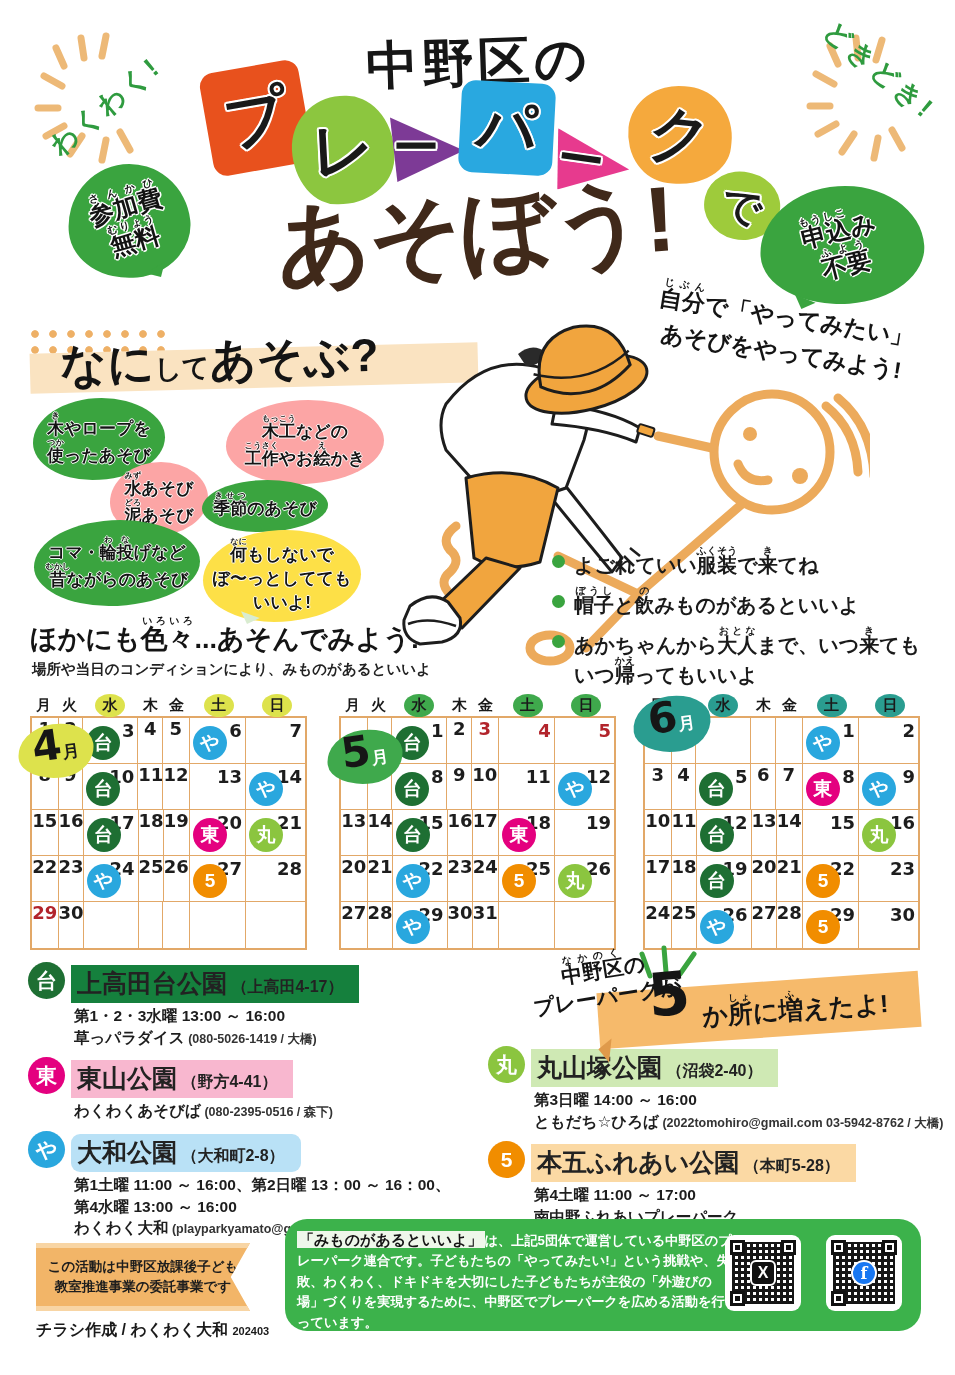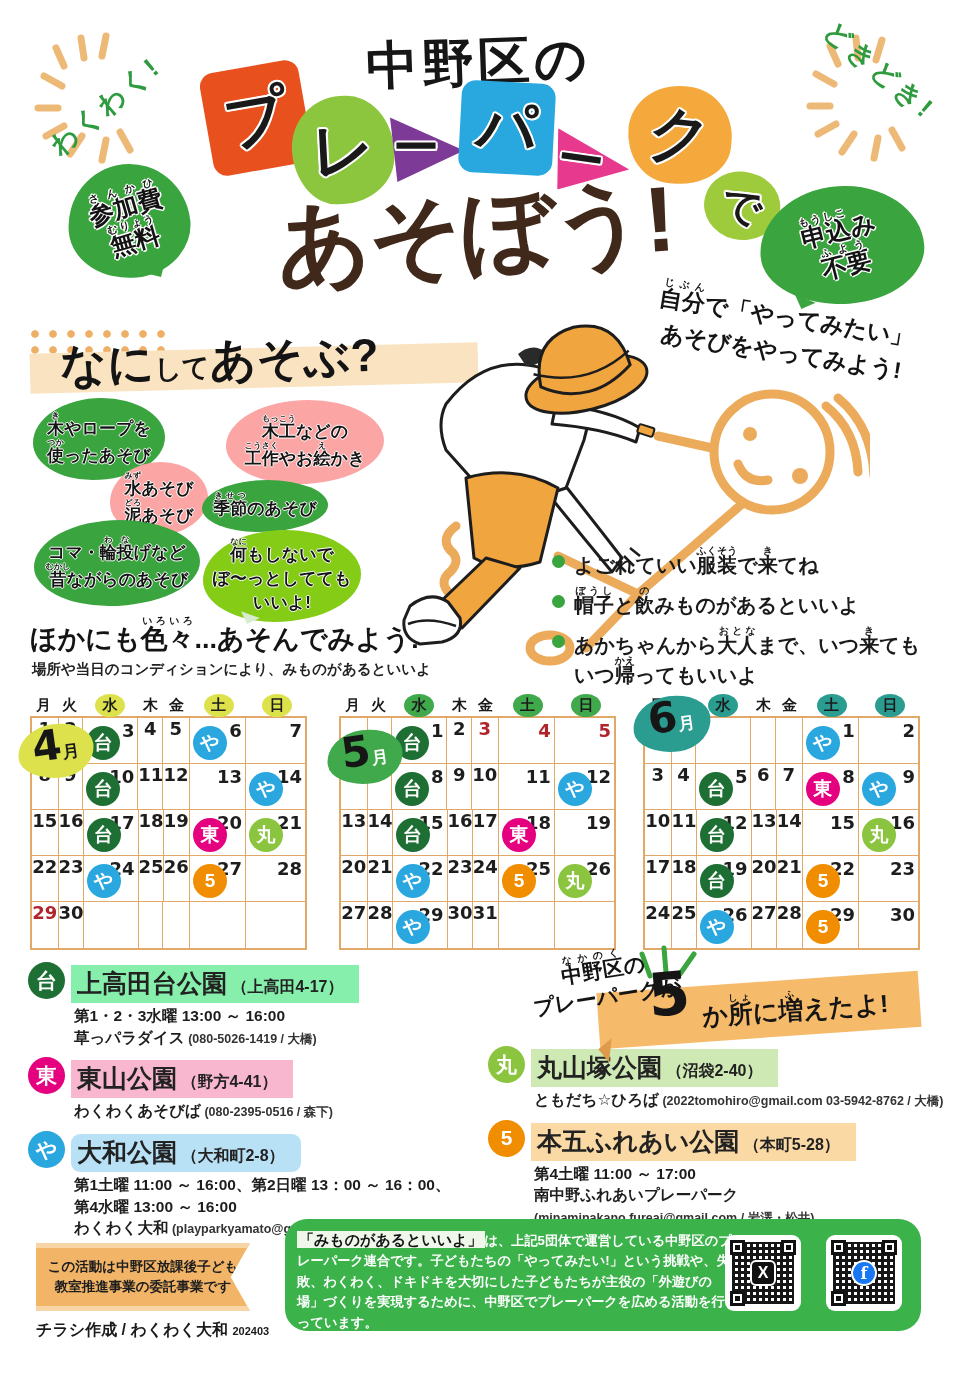--- a/index.html
+++ b/index.html
@@ -43,21 +43,21 @@
   .what-heading{left:60px;top:330px;transform:rotate(-2deg);white-space:nowrap;color:#141414;}
   .what-heading .big{font-size:46px;font-weight:900;}
   .what-heading .small{font-size:27px;font-weight:900;}
   .p-bubble{position:absolute;display:flex;align-items:center;justify-content:center;text-align:center;
         border-radius:52% 48% 55% 45%/55% 48% 52% 45%;}
   .p-bubble .bt{font-size:17px;font-weight:800;color:#141414;line-height:1.4;
         text-shadow:1px 0 rgba(255,255,255,.9),-1px 0 rgba(255,255,255,.9),0 1px rgba(255,255,255,.9),0 -1px rgba(255,255,255,.9);}
   .p-bubble rt{font-size:8px;}
   .pb-green{background:#3aa43f;}
   .pb-orange{background:#fca5a5;}
-  .pb-pale{background:#84cc16;}
+  .pb-pale{background:#fde047;}
   .pb-tail::after{content:"";position:absolute;bottom:-12px;left:34px;border:10px solid transparent;
         border-top-color:#d9ecd0;transform:rotate(20deg);}
   .more-heading{left:30px;top:616px;font-size:27px;font-weight:900;color:#141414;white-space:nowrap;}
   .more-note{left:32px;top:660px;font-size:14.5px;font-weight:700;color:#222;white-space:nowrap;}
   .diy{left:624px;top:296px;width:320px;transform:rotate(9deg);font-size:23px;font-weight:900;
        color:#141414;line-height:1.5;text-align:center;white-space:nowrap;z-index:3;}
   .tips{left:552px;top:546px;width:396px;z-index:3;}
   .tip{display:flex;gap:9px;margin-bottom:7px;font-size:20px;font-weight:800;color:#1a1a1a;line-height:1.4;}
   .tip-dot{flex:0 0 13px;width:13px;height:13px;border-radius:50%;background:#3aa43f;margin-top:9px;}
   .illu{z-index:1;}
@@ -674,21 +674,21 @@
           <span class="month-num">6</span>
           <span class="month-suf" style="color: rgb(255, 255, 255);">月</span>
         </div>
       </div>
     </div>
 
   <div class="parks" id="parks-left" style="left:28px;top:962px;width:458px;">
       <div class="park">
         <div class="park-head">
           <span class="park-badge" style="background: rgb(30, 111, 51);">台</span>
-          <span class="park-name-wrap" style="background: #86efac;"><span class="park-name">上高田台公園</span><span class="park-addr"> （上高田4-17）</span></span>
+          <span class="park-name-wrap" style="background: #15803d;"><span class="park-name">上高田台公園</span><span class="park-addr"> （上高田4-17）</span></span>
         </div>
         <div class="park-lines">
           <div><span>第1・2・3水曜 13:00 ～ 16:00</span></div>
           <div><span>草っパラダイス</span><span class="park-detail"> (080-5026-1419 / 大橋)</span></div>
         </div>
       </div>
       <div class="park">
         <div class="park-head">
           <span class="park-badge" style="background: rgb(228, 0, 127);">東</span>
           <span class="park-name-wrap" style="background: rgb(248, 183, 207);"><span class="park-name">東山公園</span><span class="park-addr"> （野方4-41）</span></span>
@@ -726,20 +726,21 @@
   </div>
   <div class="abs banner-big5">5</div>
 
   <div class="parks" id="parks-right" style="left:488px;top:1046px;width:465px;">
       <div class="park">
         <div class="park-head">
           <span class="park-badge" style="background: rgb(139, 197, 63);">丸</span>
           <span class="park-name-wrap" style="background: rgb(207, 233, 180);"><span class="park-name">丸山塚公園</span><span class="park-addr"> （沼袋2-40）</span></span>
         </div>
         <div class="park-lines">
+          <div><span>第3日曜 14:00 ～ 16:00</span></div>
           <div><span>ともだち☆ひろば</span><span class="park-detail"> (2022tomohiro@gmail.com 03-5942-8762 / 大橋)</span></div>
         </div>
       </div>
       <div class="park">
         <div class="park-head">
           <span class="park-badge" style="background: rgb(241, 141, 0);">5</span>
           <span class="park-name-wrap" style="background: rgb(251, 217, 164);"><span class="park-name">本五ふれあい公園</span><span class="park-addr"> （本町5-28）</span></span>
         </div>
         <div class="park-lines">
           <div><span>第4土曜 11:00 ～ 17:00</span></div>

